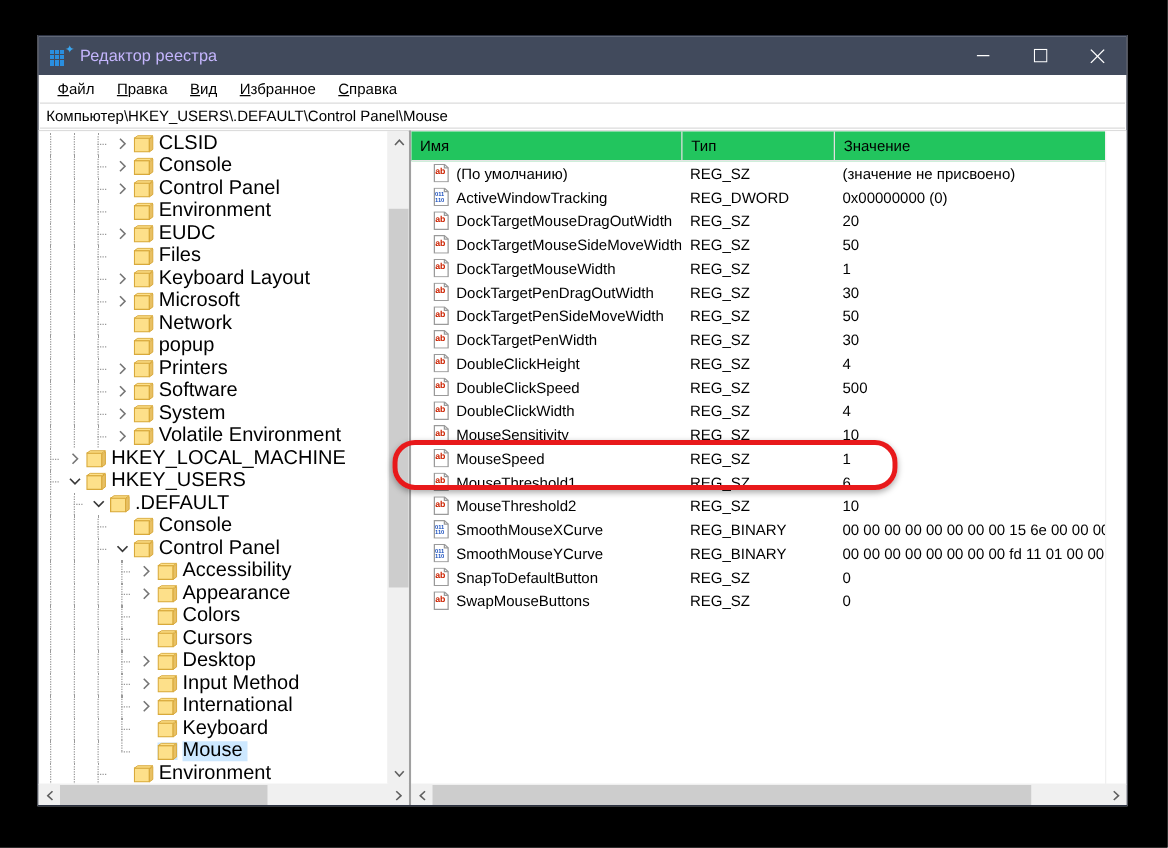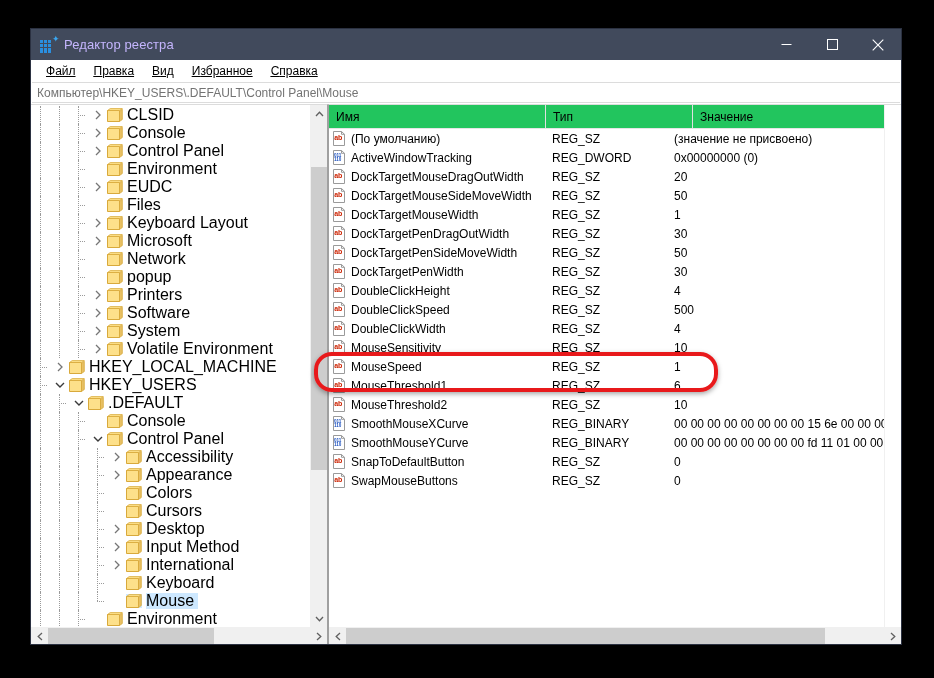--- a/index.html
+++ b/index.html
@@ -104,41 +104,40 @@
     display: flex;
     align-items: center;
     padding-left: 6px;
     flex: none;
     font-size: 12px;
     color: #000000;
   }
   .menu-item {
     padding: 2px 9px 3px 9px;
     white-space: nowrap;
-    text-decoration: underline;
   }
   .menu-item u { text-decoration: underline; }
 
   
   .addressbar-wrap {
     background: #ffffff;
     padding: 0 0 1px 0;
     flex: none;
   }
   .addressbar {
     height: 19px;
     margin: 0 1px;
     background: #ffffff;
     border-top: 1px solid #dcdcdc;
     border-bottom: 1px solid #dcdcdc;
     display: flex;
     align-items: center;
     padding-left: 5px;
     font-size: 12px;
-    color: #737373;
+    color: #000000;
     white-space: nowrap;
   }
 
   
   .body {
     flex: 1;
     display: flex;
     background: #f0f0f0;
     min-height: 0;
     padding: 0;
@@ -344,37 +343,37 @@
     position: relative;
     height: 23px;
     display: flex;
     align-items: center;
     padding-left: 7px;
     box-sizing: border-box;
   }
   .col + .col { border-left: 1px solid #e0e0e0; }
   .col-name  { width: 216px; flex: none; }
   .col-type  { width: 122px; flex: none; }
-  .col-value { flex: 1; margin-left: 25px; }
+  .col-value { flex: 1; }
 
   .rows { flex: 1; overflow: hidden; }
   .row {
     height: 19px;
     display: flex;
     align-items: center;
     font-size: 12px;
     color: #000000;
     white-space: nowrap;
   }
   .cell-name {
     width: 216px;
     flex: none;
     display: flex;
     align-items: center;
-    padding-left: 3px;
+    padding-left: 17px;
     box-sizing: border-box;
     overflow: hidden;
   }
   .cell-type {
     width: 122px;
     flex: none;
     padding-left: 7px;
     box-sizing: border-box;
     overflow: hidden;
   }

